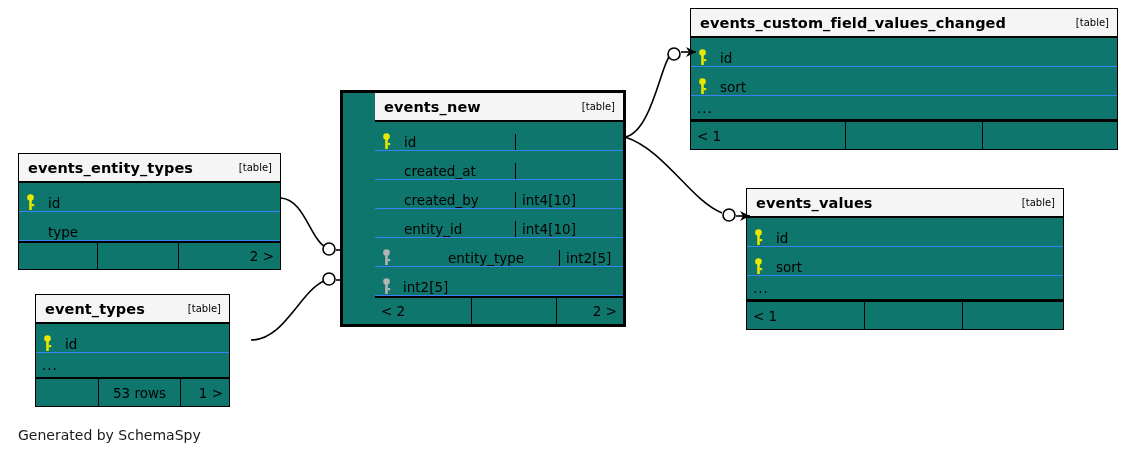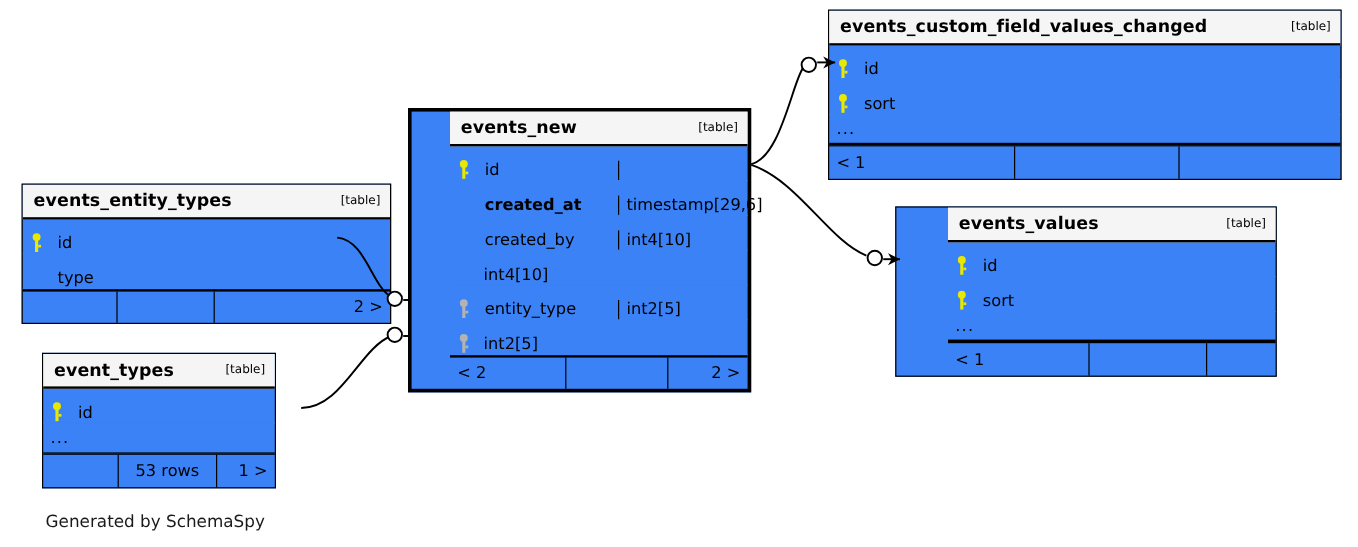--- a/index.html
+++ b/index.html
@@ -13,21 +13,21 @@
     height: 456px;
     background: #ffffff;
     font-family: "DejaVu Sans", "Liberation Sans", sans-serif;
     overflow: hidden;
   }
 
   
   .table-box {
     position: absolute;
     box-sizing: border-box;
-    background: #3b82f6;
+    background: #0f766e;
     border: 1px solid #000000;
     z-index: 5;
   }
   .table-box.focus {
     border: 3px solid #000000;
     z-index: 7;
     padding-left: 32px;
   }
 
   .t-header {
@@ -143,21 +143,20 @@
   }
 
   
   .caption {
     position: absolute;
     left: 18px;
     top: 427px;
     font-size: 14px;
     color: #1a1a1a;
     white-space: nowrap;
-    margin-left: 20px;
   }
 </style>
 </head>
 <body>
 
 <div id="canvas">
 
   <svg id="edges" viewBox="0 0 1132 456" width="1132" height="456">
     <defs>
       <marker id="crow" markerWidth="12" markerHeight="12" refX="11" refY="6" orient="auto" markerUnits="userSpaceOnUse">
@@ -216,21 +215,21 @@
       <span class="col-name">sort</span>
     </div>
     <div class="ellipsis-row">...</div>
     <div class="t-footer thin-top">
       <span class="f-cell f-left" style="width:155px;">&lt; 1</span>
       <span class="f-cell f-center" style="width:137px;"></span>
       <span class="f-cell f-right" style="flex:1;"></span>
     </div>
   </div>
 
-  <div class="table-box" style="left:746px; top:172px; width:318px;padding-left:43px;">
+  <div class="table-box" style="left:746px; top:188px; width:318px;">
     <div class="t-header">
       <span class="t-name">events_values</span>
       <span class="t-tag">[table]</span>
     </div>
     <div class="t-row">
       <span class="keyslot">
         <svg class="key-icon" width="9" height="17" viewBox="0 0 9 17">
           <circle cx="4.5" cy="3.6" r="3.3" fill="#e8e800"></circle>
           <rect x="3.2" y="5.5" width="2.6" height="10.5" fill="#e8e800"></rect>
           <rect x="5.8" y="10" width="2.4" height="2.2" fill="#e8e800"></rect>
@@ -268,44 +267,44 @@
           <circle cx="4.5" cy="3.6" r="3.3" fill="#e8e800"></circle>
           <rect x="3.2" y="5.5" width="2.6" height="10.5" fill="#e8e800"></rect>
           <rect x="5.8" y="10" width="2.4" height="2.2" fill="#e8e800"></rect>
         </svg>
       </span>
       <span class="col-name with-split" style="width:119px; flex:0 0 119px;">id</span>
     </div>
 
     <div class="t-row">
       <span class="indent"></span>
-      <span class="col-name with-split" style="width:119px; flex:0 0 119px;font-weight:bold;">created_at</span>
-      <span class="col-type">timestamp[29,6]</span>
+      <span class="col-name with-split" style="width:119px; flex:0 0 119px;">created_at</span>
     </div>
 
     <div class="t-row">
       <span class="indent"></span>
       <span class="col-name with-split" style="width:119px; flex:0 0 119px;">created_by</span>
       <span class="col-type">int4[10]</span>
     </div>
 
     <div class="t-row">
       <span class="indent"></span>
+      <span class="col-name with-split" style="width:119px; flex:0 0 119px;">entity_id</span>
       <span class="col-type">int4[10]</span>
     </div>
 
     <div class="t-row">
       <span class="keyslot">
         <svg class="key-icon" width="9" height="17" viewBox="0 0 9 17">
           <circle cx="4.5" cy="3.6" r="3.3" fill="#b3b3b3"></circle>
           <rect x="3.2" y="5.5" width="2.6" height="10.5" fill="#b3b3b3"></rect>
           <rect x="5.8" y="10" width="2.4" height="2.2" fill="#b3b3b3"></rect>
         </svg>
       </span>
-      <span class="col-name with-split" style="width:119px; flex:0 0 119px;">entity_type</span>
+      <span class="col-name with-split" style="width:119px; flex:0 0 119px;margin-left:44px;">entity_type</span>
       <span class="col-type">int2[5]</span>
     </div>
 
     <div class="t-row">
       <span class="keyslot">
         <svg class="key-icon" width="9" height="17" viewBox="0 0 9 17">
           <circle cx="4.5" cy="3.6" r="3.3" fill="#b3b3b3"></circle>
           <rect x="3.2" y="5.5" width="2.6" height="10.5" fill="#b3b3b3"></rect>
           <rect x="5.8" y="10" width="2.4" height="2.2" fill="#b3b3b3"></rect>
         </svg>
@@ -313,21 +312,21 @@
       <span class="col-type">int2[5]</span>
     </div>
 
     <div class="t-footer">
       <span class="f-cell f-left" style="width:97px;">&lt; 2</span>
       <span class="f-cell f-center" style="width:85px;"></span>
       <span class="f-cell f-right" style="flex:1;">2 &gt;</span>
     </div>
   </div>
 
-  <div class="table-box" style="left:18px; top:153px; width:308px;">
+  <div class="table-box" style="left:18px; top:153px; width:263px;">
     <div class="t-header">
       <span class="t-name">events_entity_types</span>
       <span class="t-tag">[table]</span>
     </div>
     <div class="t-row">
       <span class="keyslot">
         <svg class="key-icon" width="9" height="17" viewBox="0 0 9 17">
           <circle cx="4.5" cy="3.6" r="3.3" fill="#e8e800"></circle>
           <rect x="3.2" y="5.5" width="2.6" height="10.5" fill="#e8e800"></rect>
           <rect x="5.8" y="10" width="2.4" height="2.2" fill="#e8e800"></rect>

